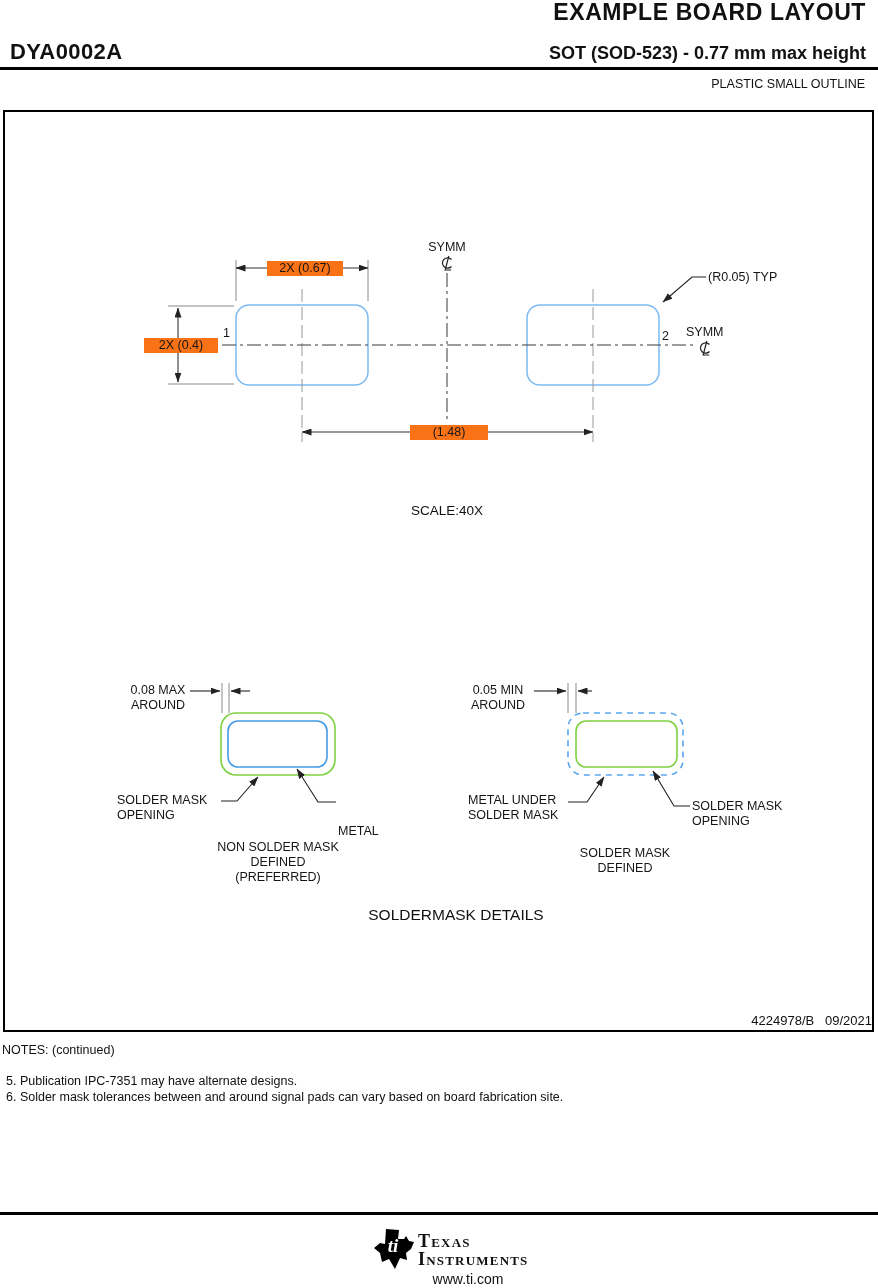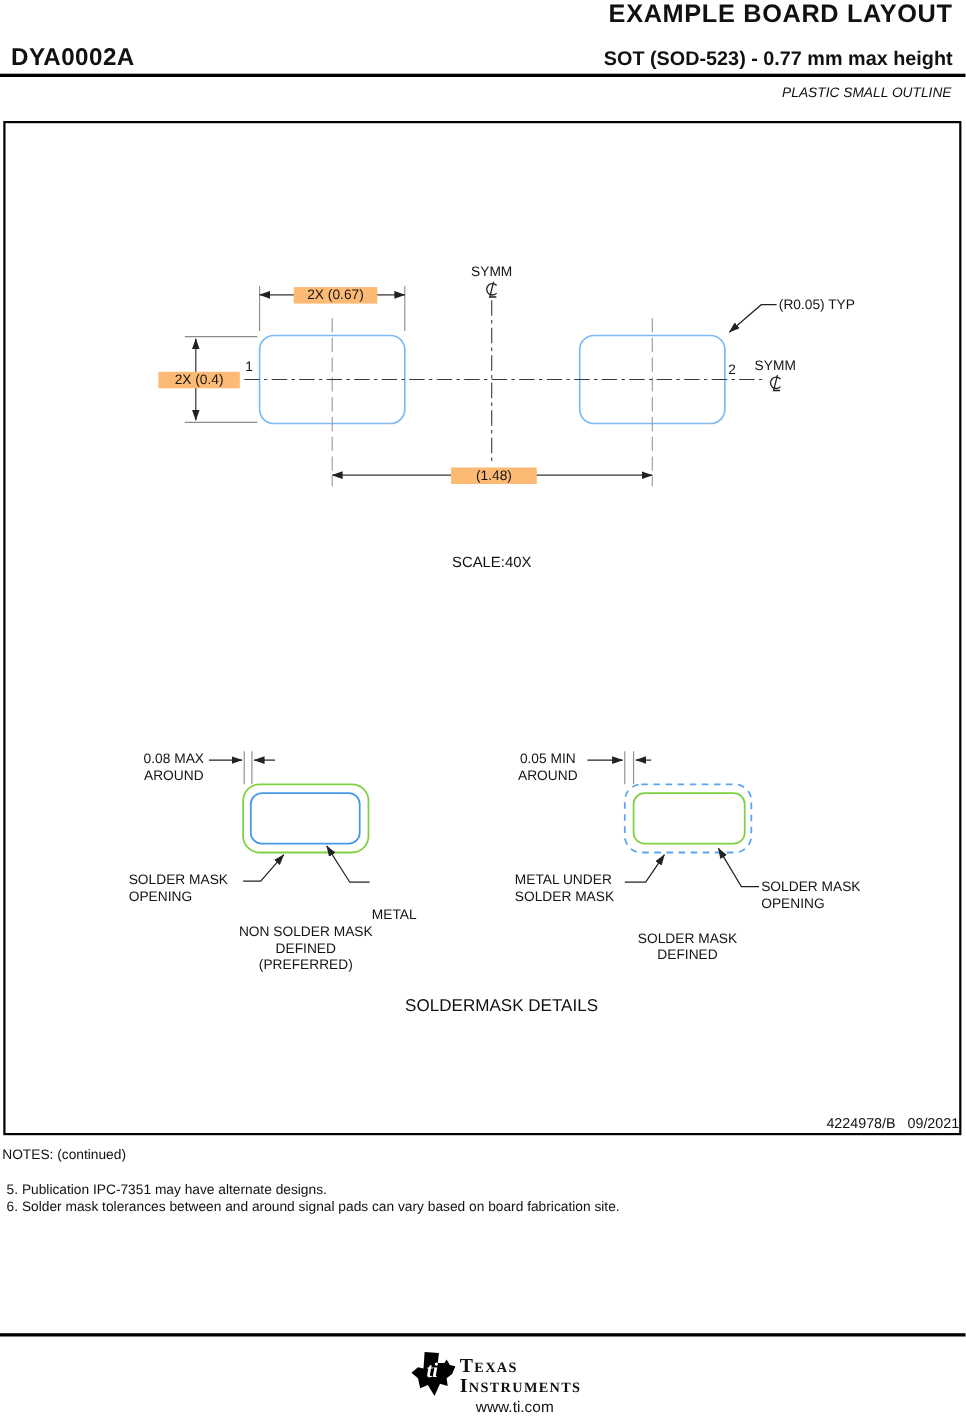--- a/index.html
+++ b/index.html
@@ -4,28 +4,28 @@
 <style>
   html,body{margin:0;padding:0;background:#fff;}
   #page{
     position:relative;width:878px;height:1288px;background:#fff;overflow:hidden;
     font-family:"Liberation Sans","DejaVu Sans",sans-serif;color:#111;
   }
   .abs{position:absolute;}
   .lbl{position:absolute;font-size:12.5px;line-height:15px;white-space:pre-line;z-index:3;color:#151515;}
   .ctr{text-align:center;}
   .rgt{text-align:right;}
-  .dimtxt{background:#fdba74;padding:0 3px;z-index:3;}
+  .dimtxt{background:#f97316;padding:0 3px;z-index:3;}
   .rule{position:absolute;left:0;width:878px;background:#000;z-index:1;}
   #frame{position:absolute;left:3px;top:110px;width:867px;height:918px;border:2px solid #000;z-index:0;background:#fff;}
   #drawing{position:absolute;left:0;top:0;z-index:2;pointer-events:none;}
   .hdr-title{position:absolute;font-weight:bold;font-size:23px;letter-spacing:.6px;line-height:23px;}
   .hdr-part{position:absolute;font-weight:bold;font-size:22px;letter-spacing:.4px;}
   .hdr-pkg{position:absolute;font-weight:bold;font-size:18px;}
-  .hdr-sub{position:absolute;font-size:12.5px;font-style:italic;}
+  .hdr-sub{position:absolute;font-size:12.5px;}
   .lp-title{position:absolute;font-size:18px;letter-spacing:.3px;z-index:3;}
   .lp-scale{position:absolute;font-size:13.5px;z-index:3;}
   .sm-title{position:absolute;font-size:15.5px;z-index:3;}
   .docnum{position:absolute;font-size:13px;white-space:pre;z-index:3;}
   .note{position:absolute;font-size:12.5px;line-height:16px;}
   .brand-word{font-family:"Liberation Serif","DejaVu Serif",serif;font-weight:bold;font-size:13px;letter-spacing:1.2px;line-height:16px;display:block;}
   .brand-word::first-letter{font-size:18px;}
   .brand-url{font-size:14px;}
 </style>
 </head>

